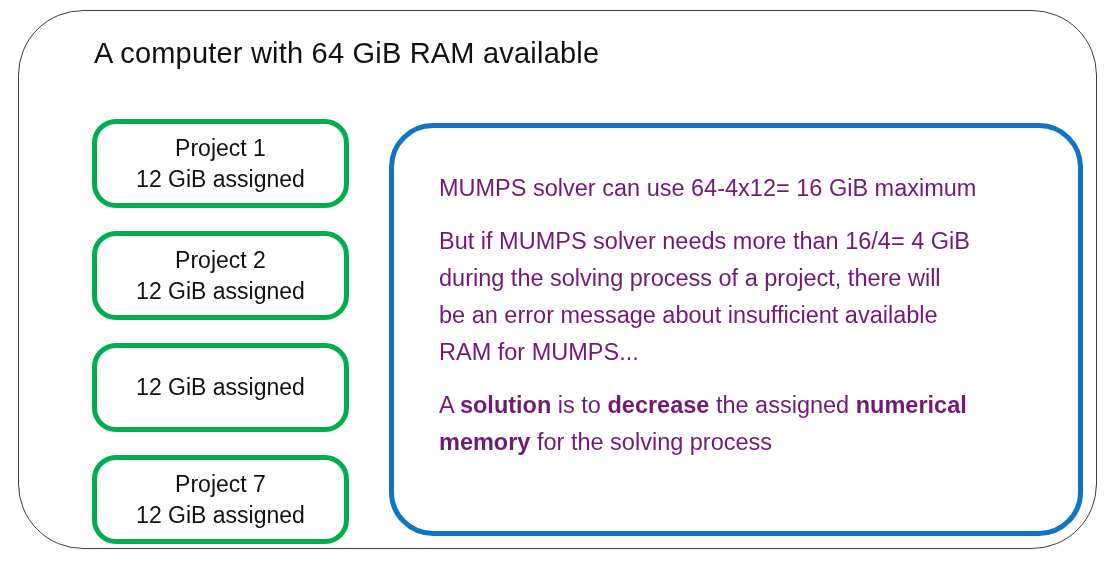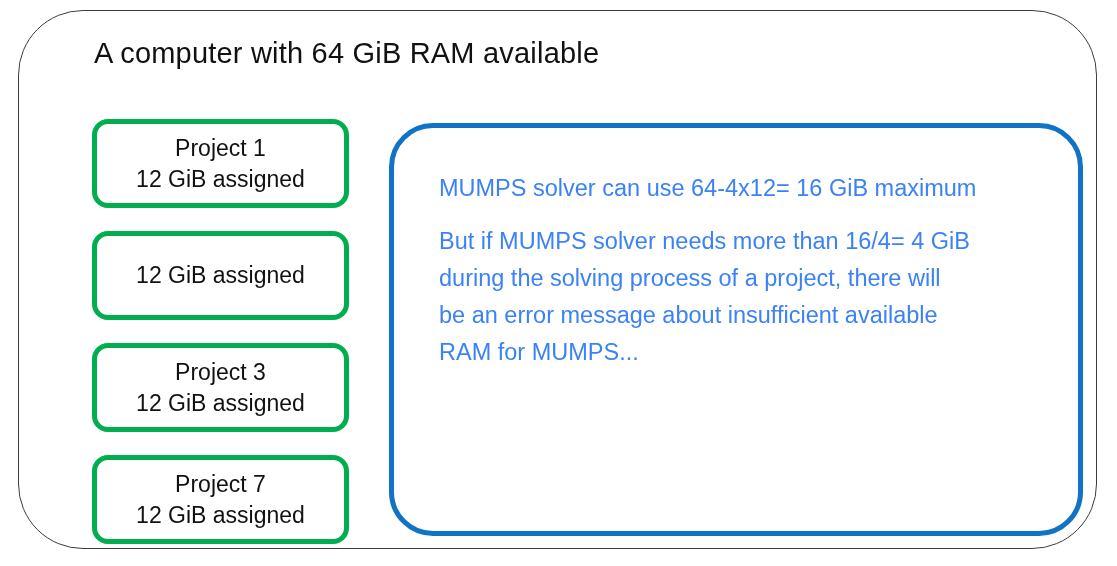--- a/index.html
+++ b/index.html
@@ -40,21 +40,21 @@
     left: 73px;
     top: 108px;
     width: 257px;
     display: flex;
     flex-direction: column;
     gap: 23px;
   }
   .project-box {
     height: 89px;
     border: 5px solid var(--green);
-    border-radius: 16px;
+    border-radius: 24px;
     background: #ffffff;
     box-sizing: border-box;
     display: flex;
     flex-direction: column;
     align-items: center;
     justify-content: center;
     color: #111111;
     font-size: 23px;
     line-height: 31px;
     text-align: center;
@@ -63,21 +63,21 @@
     position: absolute;
     left: 370px;
     top: 112px;
     width: 694px;
     height: 413px;
     border: 5.5px solid var(--blue);
     border-radius: 44px;
     background: #ffffff;
     box-sizing: border-box;
     padding: 42px 36px 0 45px;
-    color: #3b82f6;
+    color: #701a75;
     font-size: 23.5px;
     line-height: 37px;
   }
   .note-box p {
     margin: 0;
     white-space: pre-line;
   }
   .note-box p + p {
     margin-top: 16px;
   }
@@ -91,33 +91,34 @@
 <div class="canvas">
   <div class="outer-box">
     <div class="page-title">A computer with 64 GiB RAM available</div>
 
     <div class="projects-column">
         <div class="project-box">
           <div>Project 1</div>
           <div>12 GiB assigned</div>
         </div>
         <div class="project-box">
+          <div>Project 2</div>
           <div>12 GiB assigned</div>
         </div>
         <div class="project-box">
-          <div>Project 3</div>
           <div>12 GiB assigned</div>
         </div>
         <div class="project-box">
           <div>Project 7</div>
           <div>12 GiB assigned</div>
         </div>
       </div>
 
     <div class="note-box">
       <p>MUMPS solver can use 64-4x12= 16 GiB maximum</p>
       <p>But if MUMPS solver needs more than 16/4= 4 GiB
 during the solving process of a project, there will
 be an error message about insufficient available
 RAM for MUMPS...</p>
+      <p><span>A </span><b>solution</b><span> is to </span><b>decrease</b><span> the assigned </span><b>numerical</b><br><b>memory</b><span> for the solving process</span></p>
     </div>
   </div>
 </div>
 
 </body></html>

